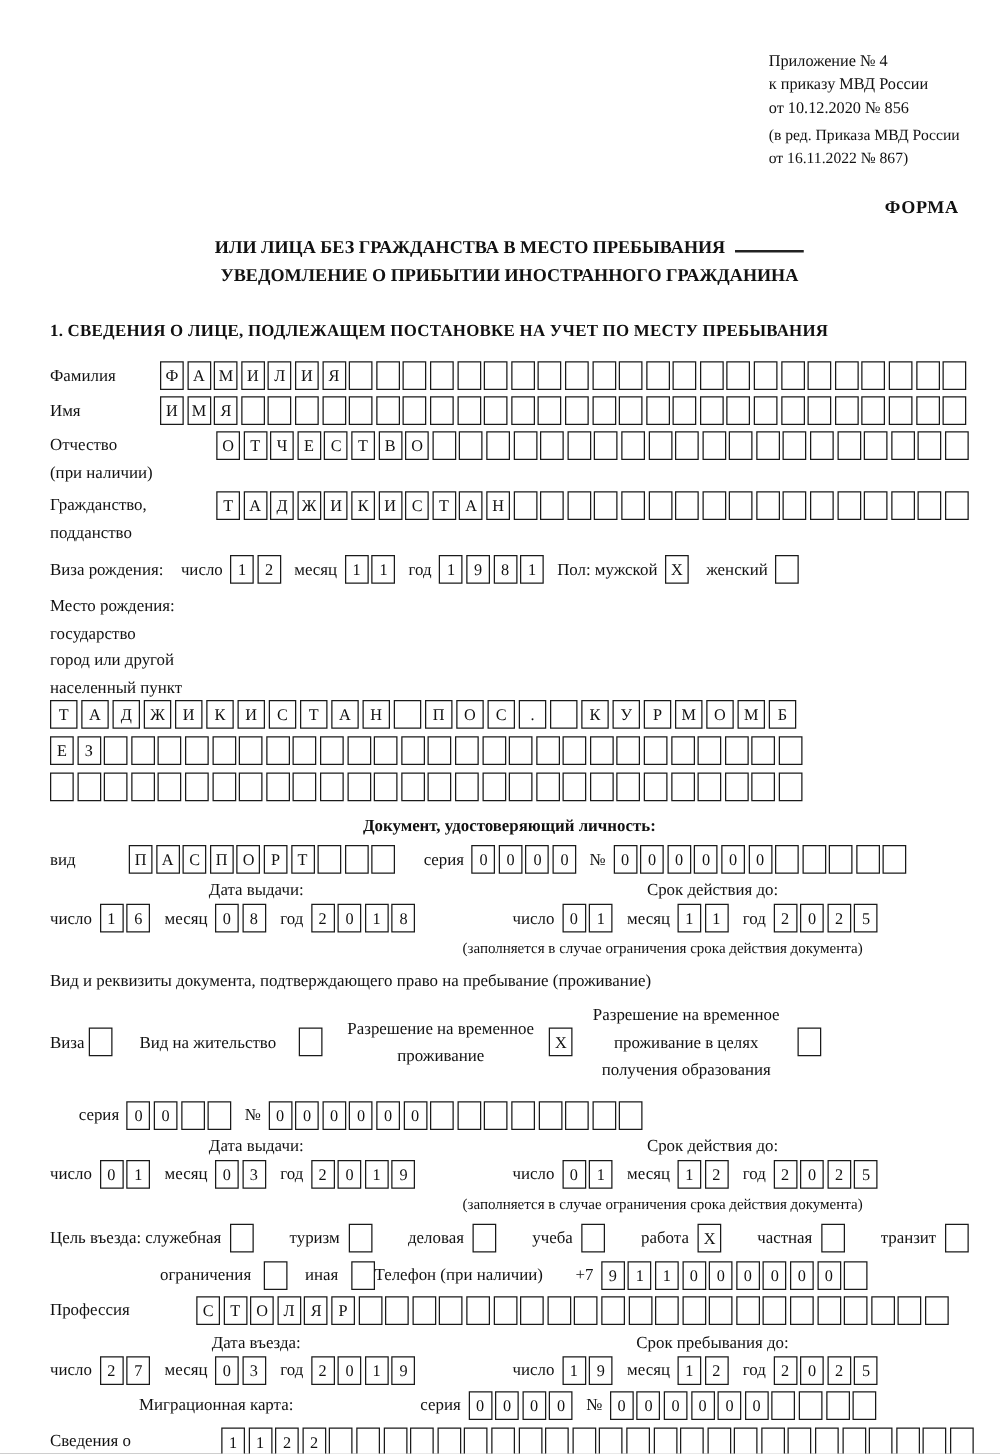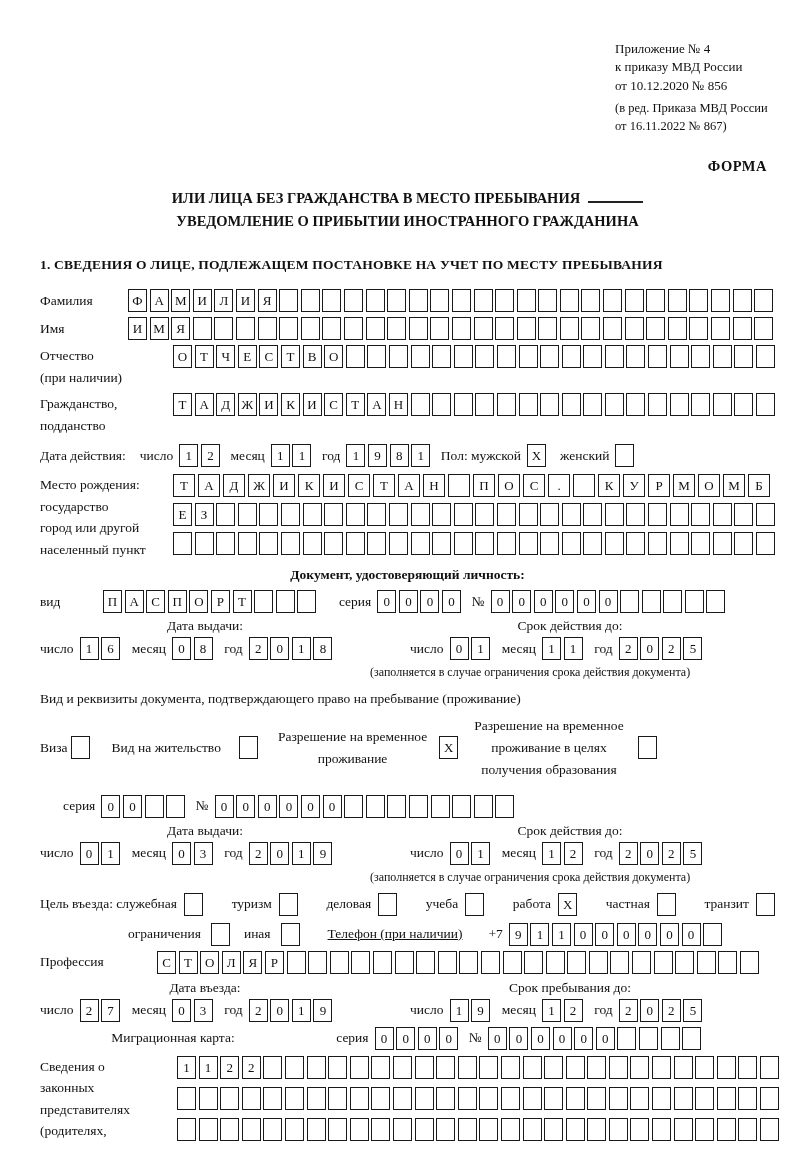--- a/index.html
+++ b/index.html
@@ -213,21 +213,21 @@
           <span class="cbox"></span>
           <span class="cbox"></span>
           <span class="cbox"></span>
           <span class="cbox"></span>
           <span class="cbox"></span>
           <span class="cbox"></span>
         </span>
     </div>
 
     <div class="frow" style="margin-top:8px;">
-      <span>Дата действия:</span>
+      <span>Виза рождения:</span>
       <span class="dlbl gap14">число</span>
       <span class="boxes">
           <span class="cbox">1</span>
           <span class="cbox">2</span>
         </span>
       <span class="dlbl gap8">месяц</span>
       <span class="boxes">
           <span class="cbox">1</span>
           <span class="cbox">1</span>
         </span>
@@ -237,21 +237,21 @@
           <span class="cbox">9</span>
           <span class="cbox">8</span>
           <span class="cbox">1</span>
         </span>
       <span class="gap8">Пол: мужской</span>
       <span class="cbox chk">X</span>
       <span class="gap14">женский</span>
       <span class="cbox chk"></span>
     </div>
 
-    <div class="frow frow-top" style="margin-top:7px;">
+    <div class="frow frow-top" style="margin-top:7px;flex-direction:column;">
       <span class="lblw2 lblcol">
         <div>Место рождения:</div>
         <div>государство</div>
         <div>город или другой</div>
         <div>населенный пункт</div>
       </span>
       <span class="vstack">
         <span class="boxes wide">
             <span class="cbox">Т</span>
             <span class="cbox">А</span>
@@ -544,21 +544,21 @@
           <span class="cbox"></span>
         </span>
     </div>
 
     <div class="frow">
       <span style="width:88px;flex:none;"></span>
       <span>ограничения</span>
       <span class="cbox chk" style="margin-left:10px;"></span>
       <span class="gap14">иная</span>
       <span class="cbox chk" style="margin-left:10px;"></span>
-      <span style="margin-left:28px;text-decoration:underline;">Телефон (при наличии)</span>
+      <span style="">Телефон (при наличии)</span>
       <span style="margin-left:26px;margin-right:6px;">+7</span>
       <span class="boxes">
           <span class="cbox">9</span>
           <span class="cbox">1</span>
           <span class="cbox">1</span>
           <span class="cbox">0</span>
           <span class="cbox">0</span>
           <span class="cbox">0</span>
           <span class="cbox">0</span>
           <span class="cbox">0</span>

